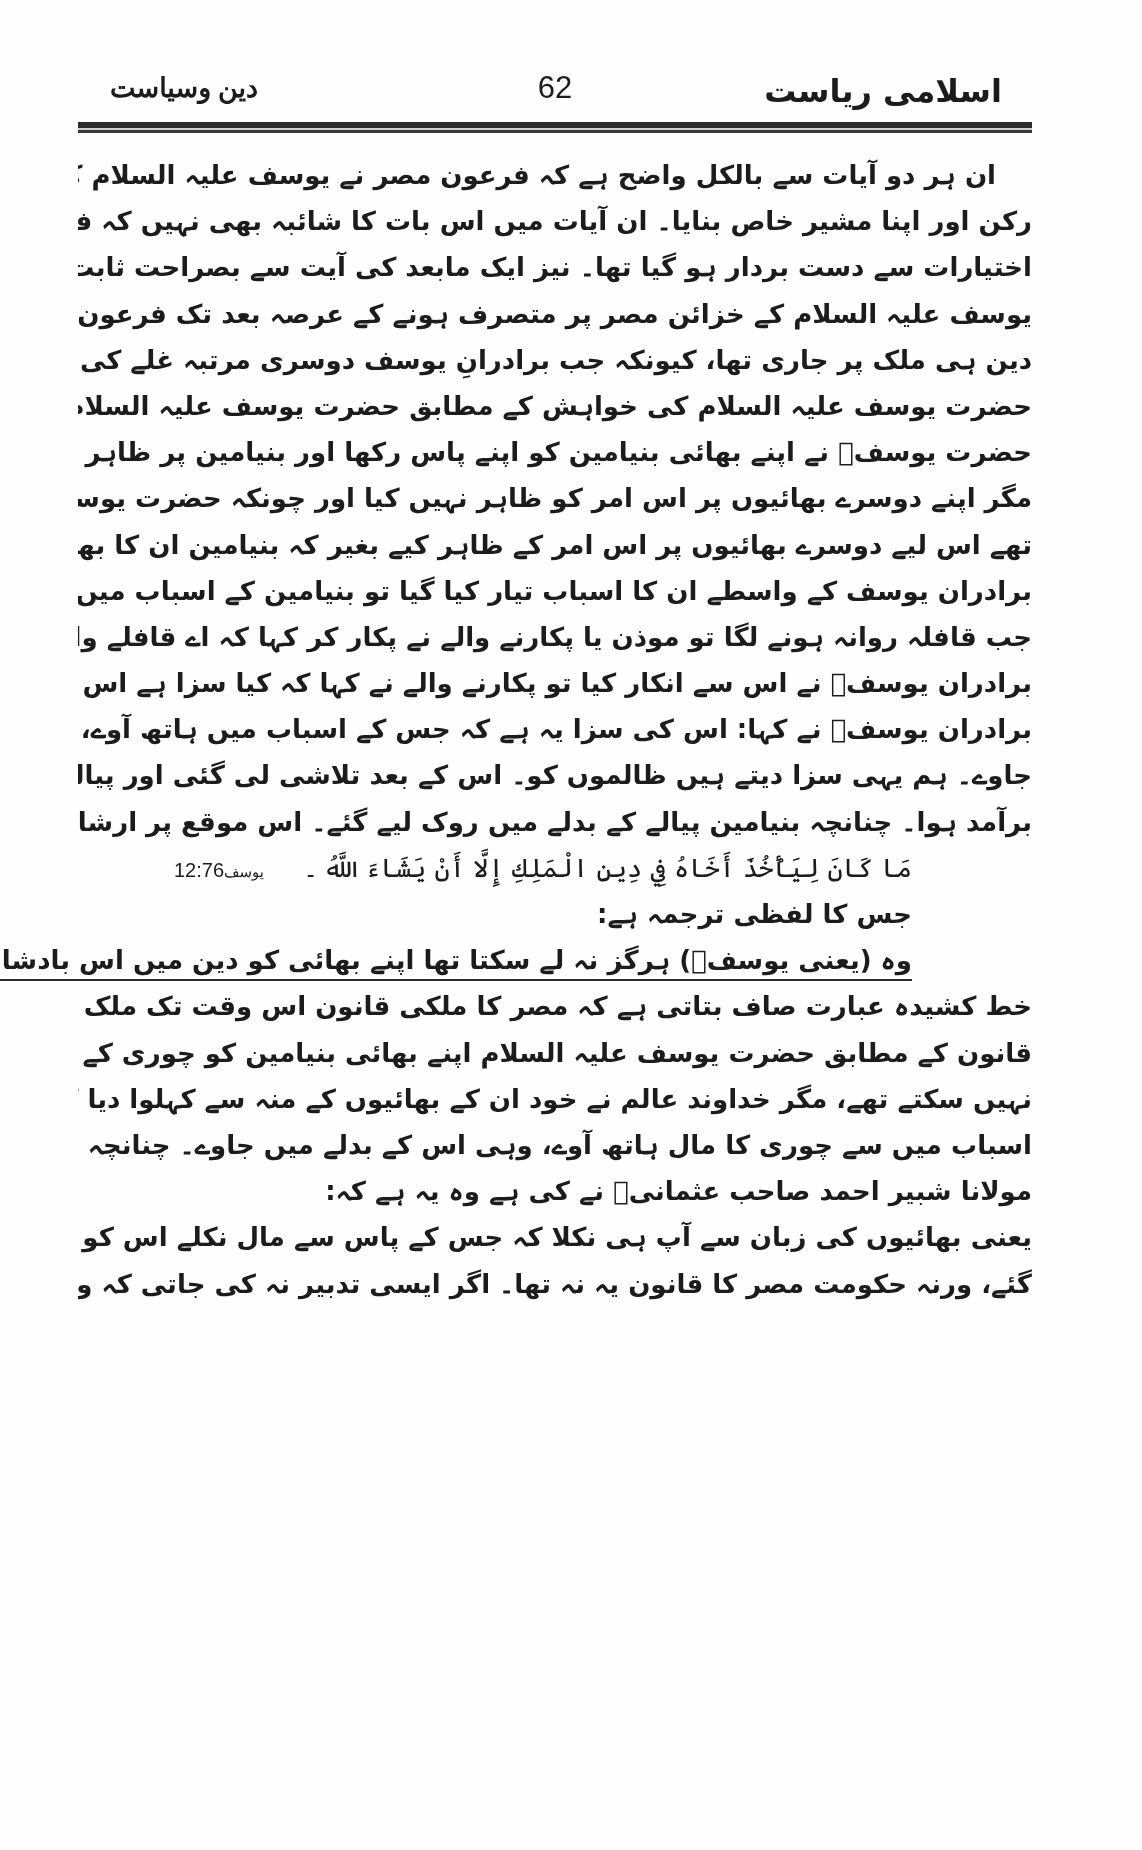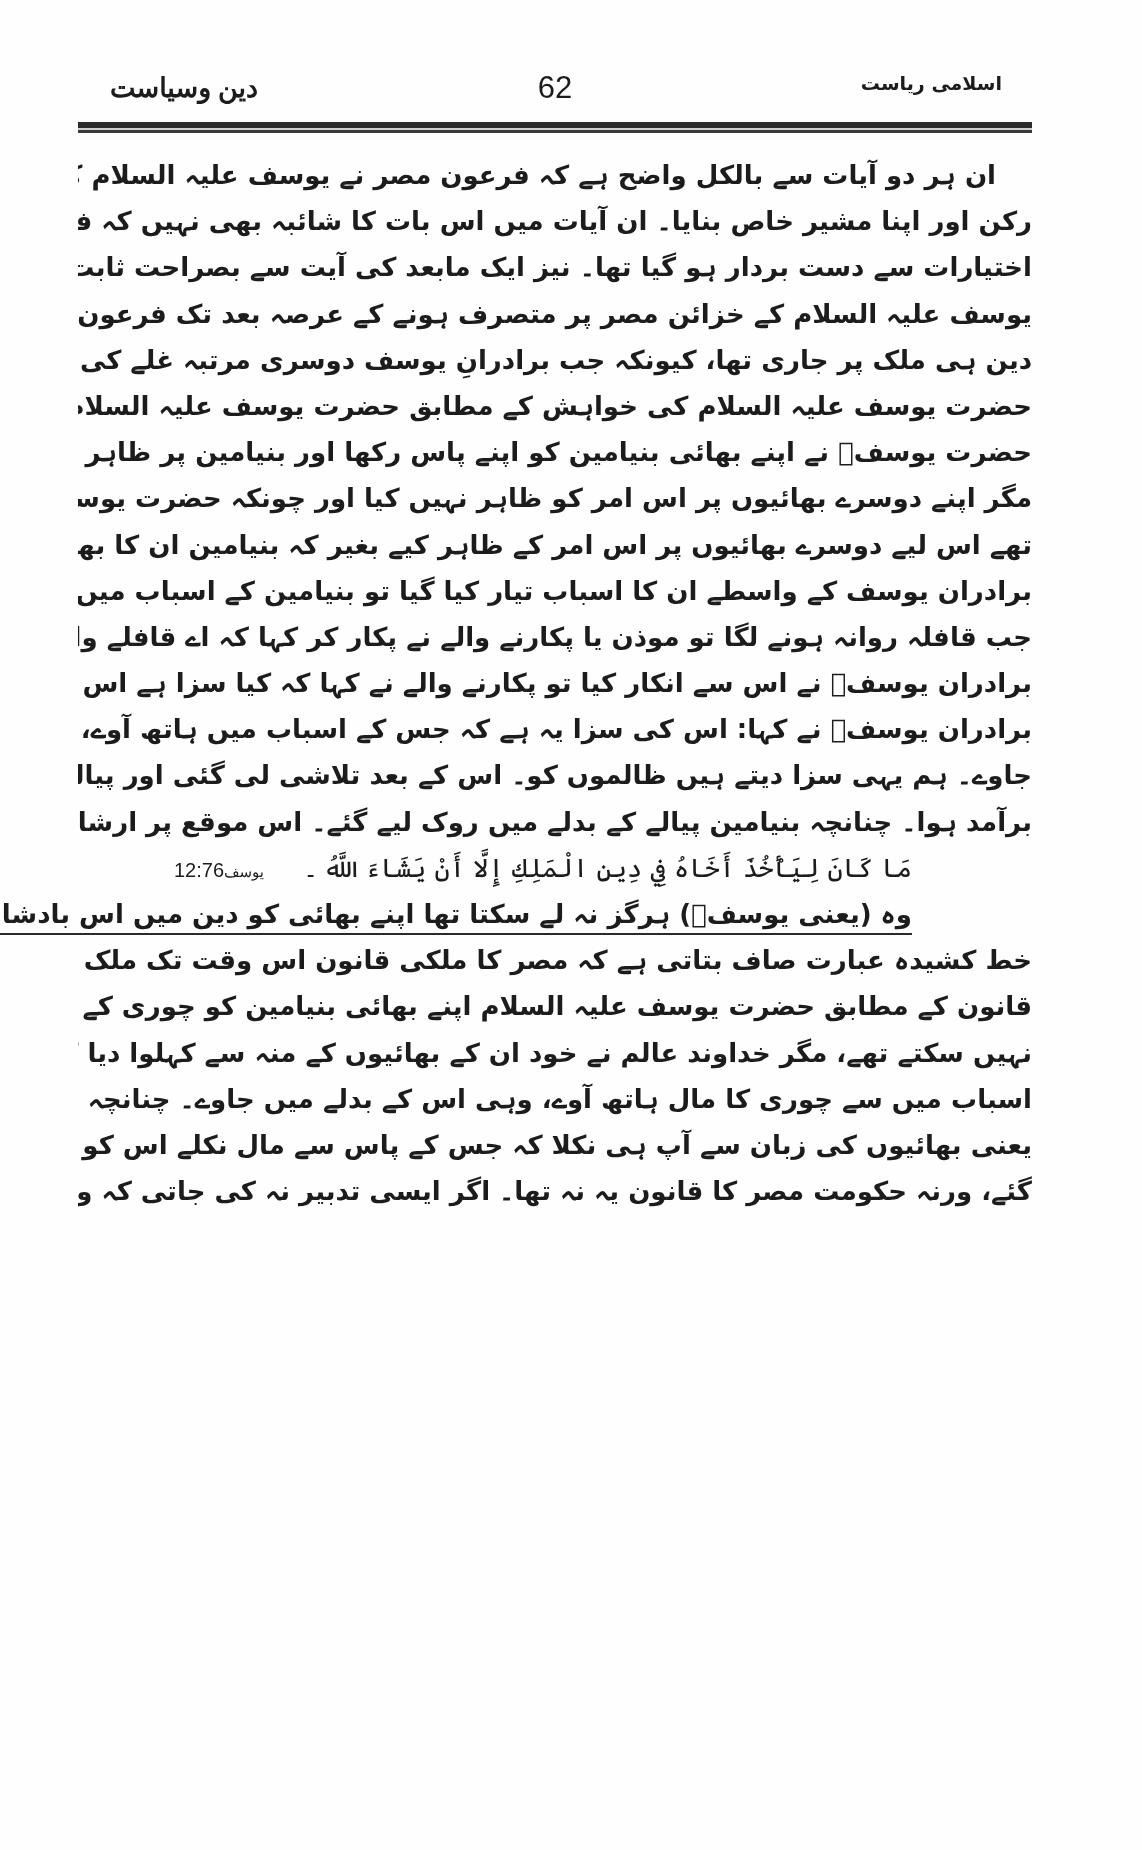--- a/index.html
+++ b/index.html
@@ -1,20 +1,20 @@
 <!DOCTYPE html>
 <html><head>
 <meta charset="utf-8">
 <style>
   html, body { margin: 0; padding: 0; background: #ffffff; }
   body { width: 1142px; height: 1850px; position: relative; overflow: hidden; color: #1c1c1c; }
   .page { position: absolute; left: 0; top: 0; width: 1142px; height: 1850px; background: #fefefe; }
 
   .header { position: absolute; left: 78px; top: 70px; width: 954px; height: 46px; direction: rtl; }
-  .hdr-right { position: absolute; right: 30px; top: 2px; font-family: "DejaVu Sans", sans-serif; font-size: 19px; font-weight: bold; }
+  .hdr-right { position: absolute; right: 30px; top: 2px; font-family: "DejaVu Sans", sans-serif; font-size: 32px; font-weight: bold; }
   .hdr-center { position: absolute; left: 50%; transform: translateX(-50%); top: 0px; font-family: "Liberation Sans", sans-serif; font-size: 31px; direction: ltr; }
   .hdr-left { position: absolute; left: 32px; top: 2px; font-family: Liberation Serif, serif; font-size: 27px; font-weight: bold; }
 
   .rule { position: absolute; left: 78px; top: 122px; width: 954px; }
   .rule .thick { height: 6px; background: #2b2b2b; }
   .rule .gap { height: 2px; background: #cfcfcf; }
   .rule .thin { height: 3px; background: #3a3a3a; }
 
   .body-text {
     position: absolute; left: 78px; top: 152px; width: 954px;
@@ -69,27 +69,29 @@
     <span class="line">جاوے۔ ہم یہی سزا دیتے ہیں ظالموں کو۔ اس کے بعد تلاشی لی گئی اور پیالہ بنیامین کے اسباب میں سے</span>
     <span class="line last">برآمد ہوا۔ چنانچہ بنیامین پیالے کے بدلے میں روک لیے گئے۔ اس موقع پر ارشاد خداوندی ہے:</span>
 
     <span class="verse">
       <span class="arabic">مَا كَانَ لِيَأْخُذَ أَخَاهُ فِي دِينِ الْمَلِكِ إِلَّا أَنْ يَشَاءَ اللَّهُ ۔</span>
       <span class="ref">
         <span class="ref-name">یوسف</span><span>12:76</span>
       </span>
     </span>
 
+    <span class="trans-label">جس کا لفظی ترجمہ ہے:</span>
 
     <span class="translation">
       <span class="u">وہ (یعنی یوسفؑ) ہرگز نہ لے سکتا تھا اپنے بھائی کو دین میں اس بادشاہ کے مگر جو چاہے اللہ۔</span>
     </span>
 
     <span class="line">خط کشیدہ عبارت صاف بتاتی ہے کہ مصر کا ملکی قانون اس وقت تک ملک مصر میں جاری تھا اور اس</span>
     <span class="line">قانون کے مطابق حضرت یوسف علیہ السلام اپنے بھائی بنیامین کو چوری کے الزام میں اپنے بھائیوں سے لے</span>
     <span class="line">نہیں سکتے تھے، مگر خداوند عالم نے خود ان کے بھائیوں کے منہ سے کہلوا دیا کہ چوری کی سزا یہ ہے کہ جس کے</span>
     <span class="line">اسباب میں سے چوری کا مال ہاتھ آوے، وہی اس کے بدلے میں جاوے۔ چنانچہ اس آیت کریمہ کی جو تفسیر</span>
+    <span class="line last">مولانا شبیر احمد صاحب عثمانیؒ نے کی ہے وہ یہ ہے کہ:</span>
 
     <span class="line">یعنی بھائیوں کی زبان سے آپ ہی نکلا کہ جس کے پاس سے مال نکلے اس کو غلام بنا لو۔ اس پر پکڑے</span>
     <span class="line">گئے، ورنہ حکومت مصر کا قانون یہ نہ تھا۔ اگر ایسی تدبیر نہ کی جاتی کہ وہ اپنے اقرار میں بندھ جاویں تو ملکی</span>
   </div>
 
 </div>
 
 </body></html>

